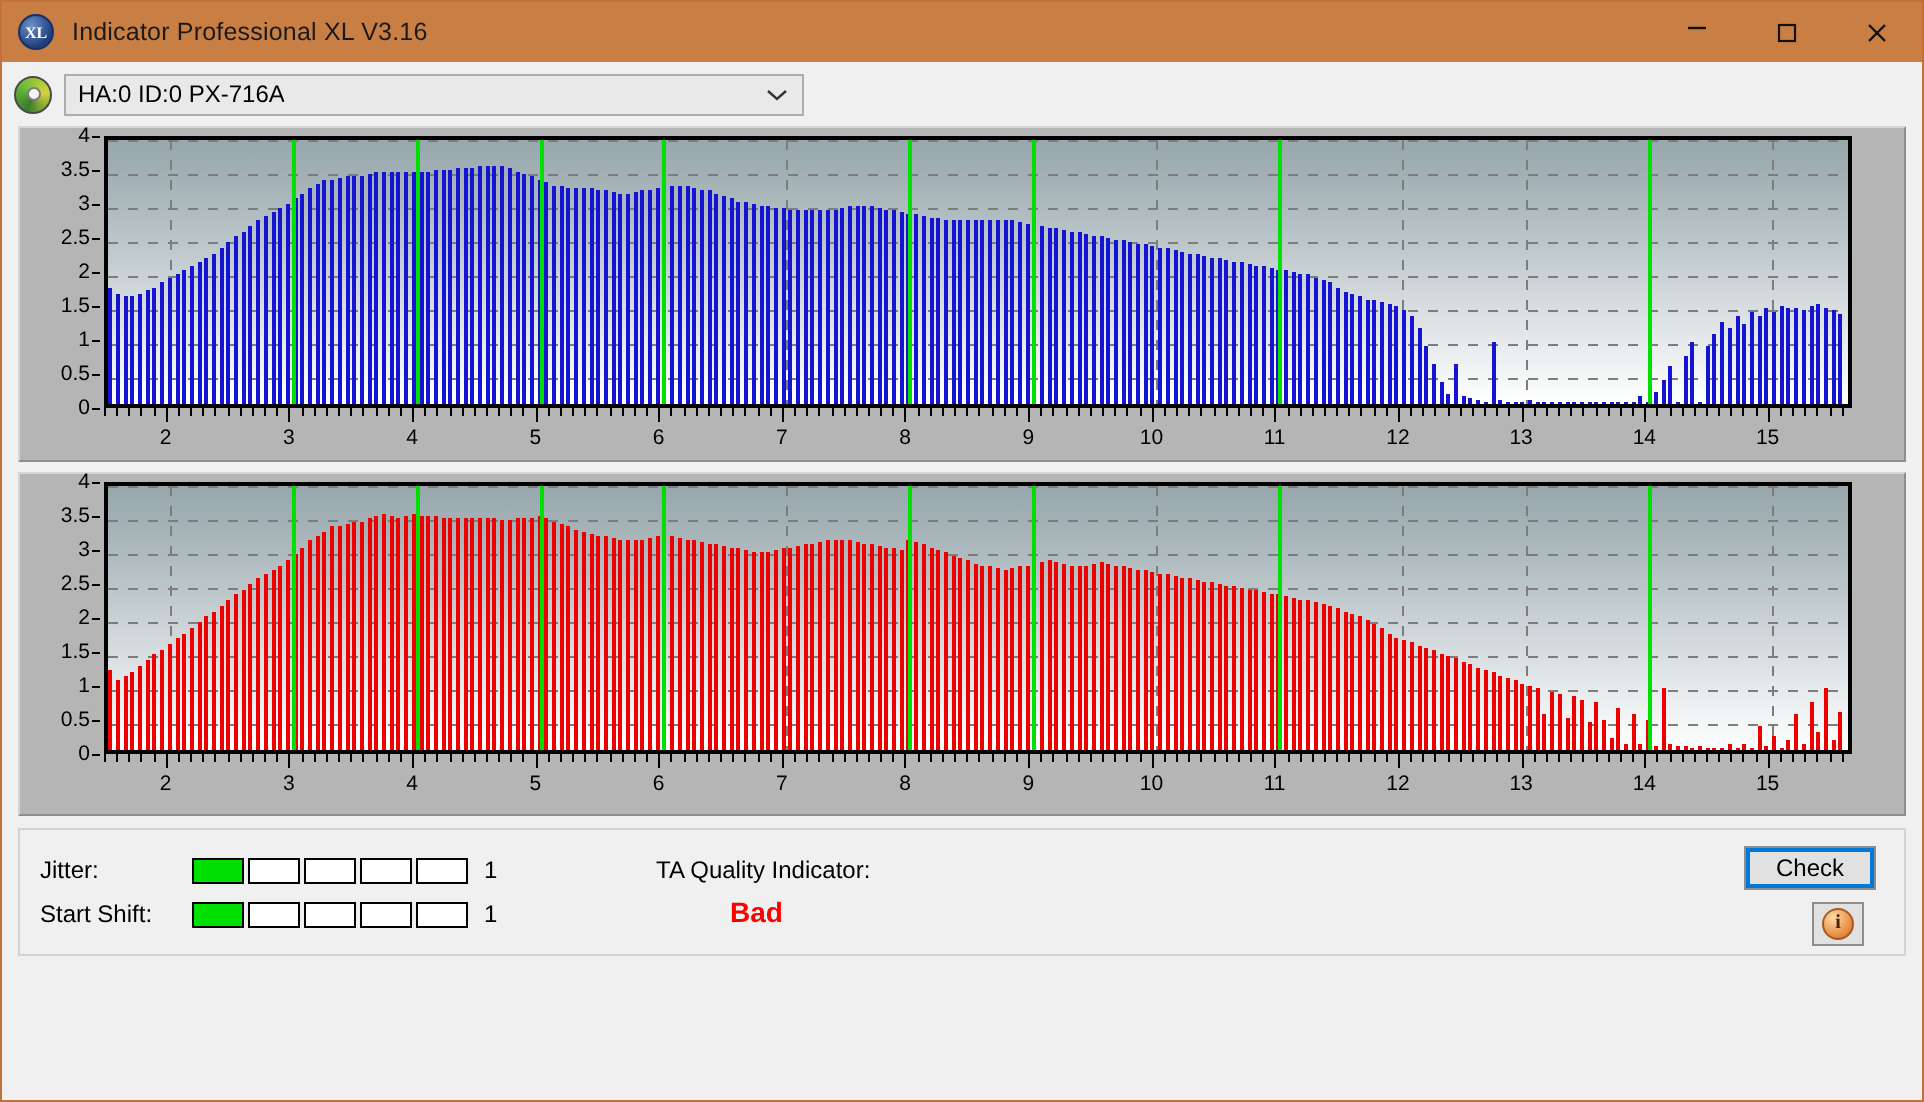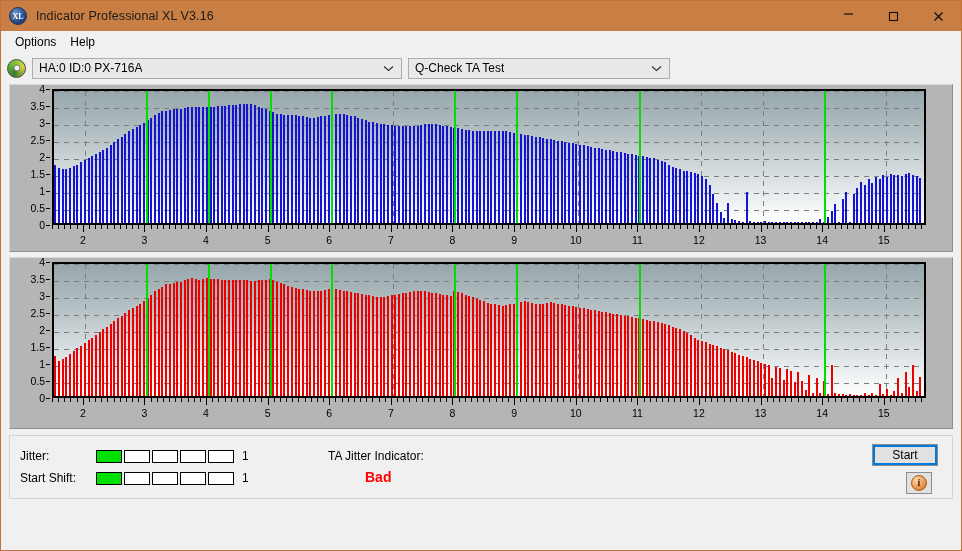--- a/index.html
+++ b/index.html
@@ -278,37 +278,25 @@
       </div>
       <div class="win-btn wb-close">
         <svg width="11" height="11" viewBox="0 0 11 11">
             <line x1="1.5" y1="1.5" x2="9.5" y2="9.5" stroke="#111" stroke-width="1.2"></line>
             <line x1="9.5" y1="1.5" x2="1.5" y2="9.5" stroke="#111" stroke-width="1.2"></line>
           </svg>
       </div>
     </div>
   </div>
 
-  <div class="menubar">
-    <div class="menu-item">Options</div>
-    <div class="menu-item">Help</div>
-  </div>
 
   <div class="toolbar">
     <div class="drive-icon"></div>
     <div class="combo combo-drive">
       <span class="combo-text">HA:0 ID:0  PX-716A</span>
-      <span class="combo-arrow">
-        <svg width="11" height="7" viewBox="0 0 11 7">
-            <polyline points="1,1.5 5.5,5.5 10,1.5" fill="none" stroke="#333" stroke-width="1.2"></polyline>
-          </svg>
-      </span>
-    </div>
-    <div class="combo combo-test">
-      <span class="combo-text">Q-Check TA Test</span>
       <span class="combo-arrow">
         <svg width="11" height="7" viewBox="0 0 11 7">
             <polyline points="1,1.5 5.5,5.5 10,1.5" fill="none" stroke="#333" stroke-width="1.2"></polyline>
           </svg>
       </span>
     </div>
   </div>
 
   <div class="charts-area">
     <div class="chart-outer">
@@ -1273,22 +1261,22 @@
       <span class="meter-boxes" id="peak-meter">
           <span class="meter-box on"></span>
           <span class="meter-box"></span>
           <span class="meter-box"></span>
           <span class="meter-box"></span>
           <span class="meter-box"></span>
         </span>
       <span class="meter-val">1</span>
     </div>
 
-    <div class="tqi">TA Jitter Indicator:</div>
+    <div class="tqi">TA Quality Indicator:</div>
     <div class="tqi-value">Bad</div>
 
-    <div class="start-btn">Start</div>
+    <div class="start-btn">Check</div>
     <div class="info-btn">
       <span class="info-circle">i</span>
     </div>
   </div>
 
 </div>
 
 </body></html>

